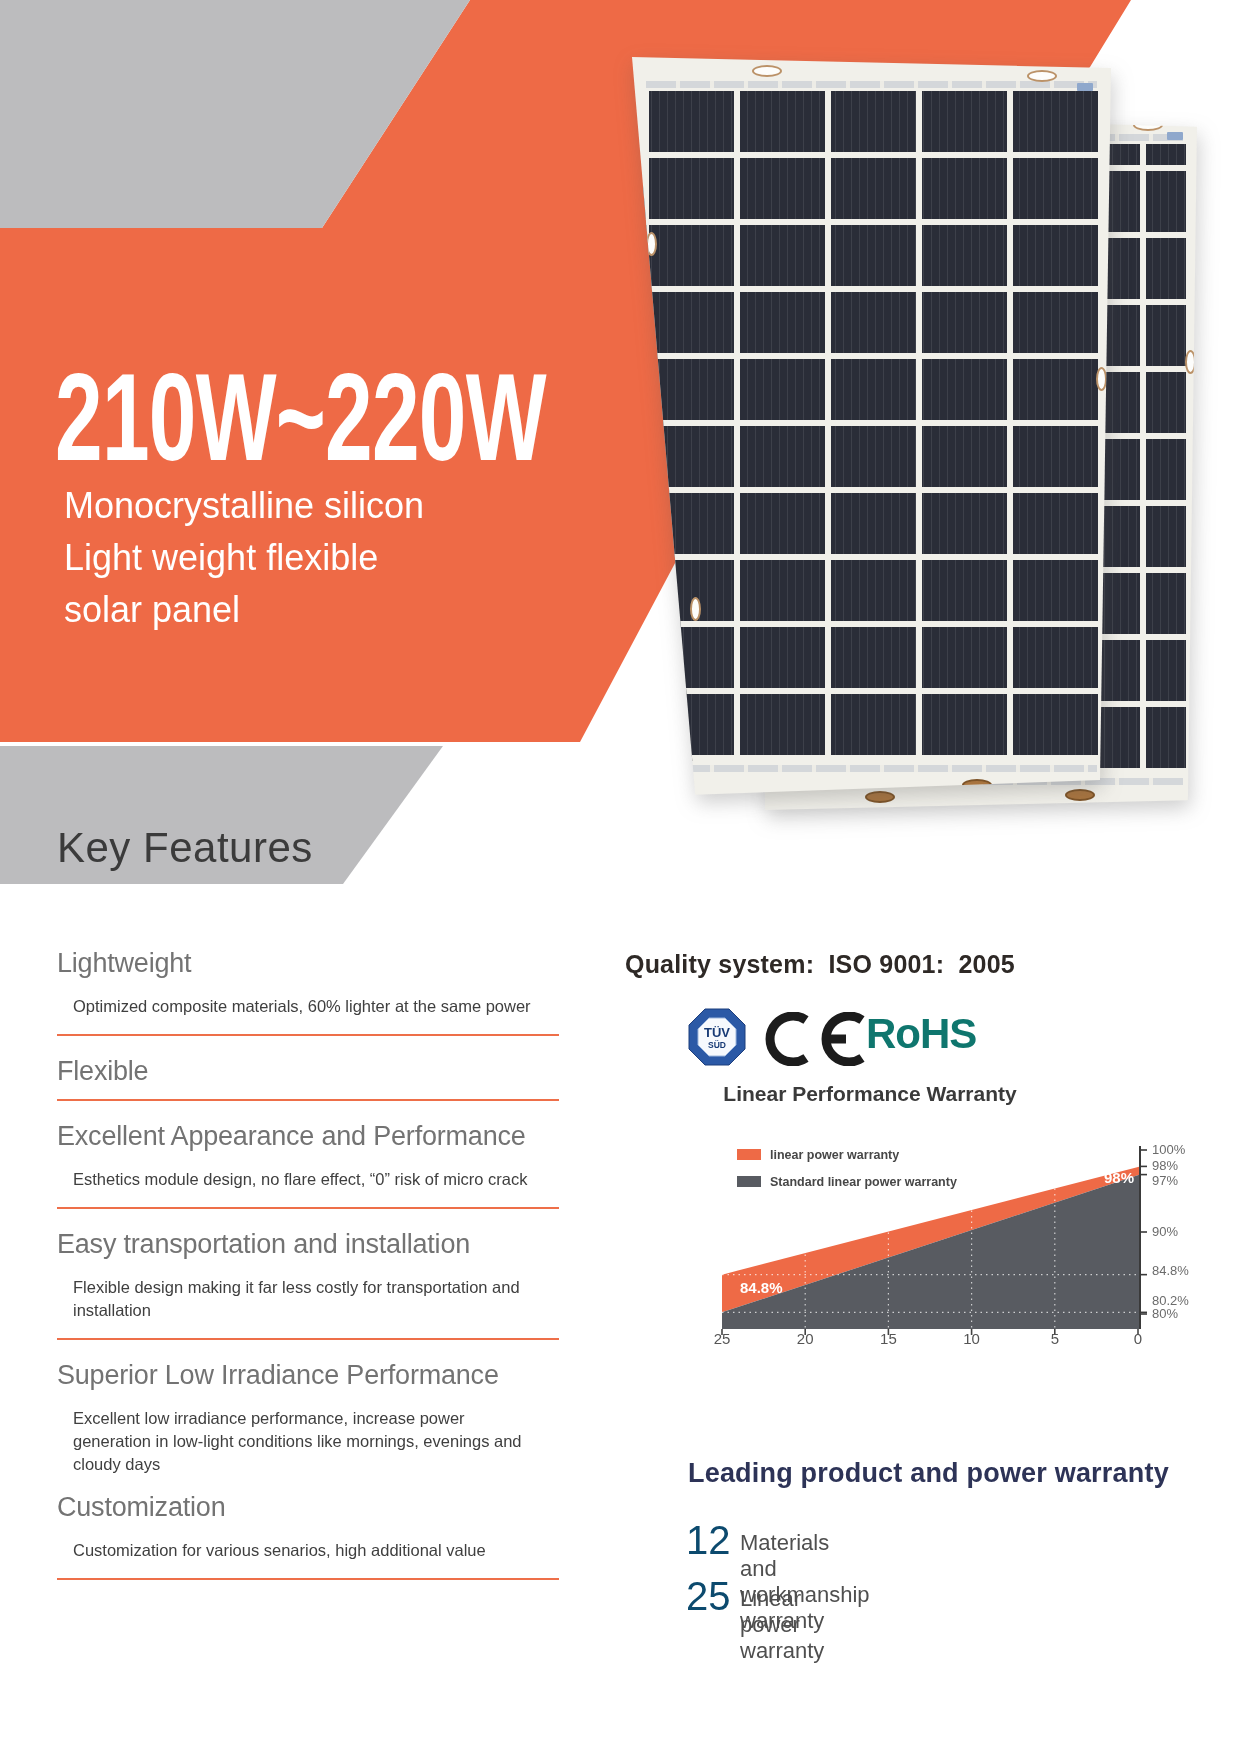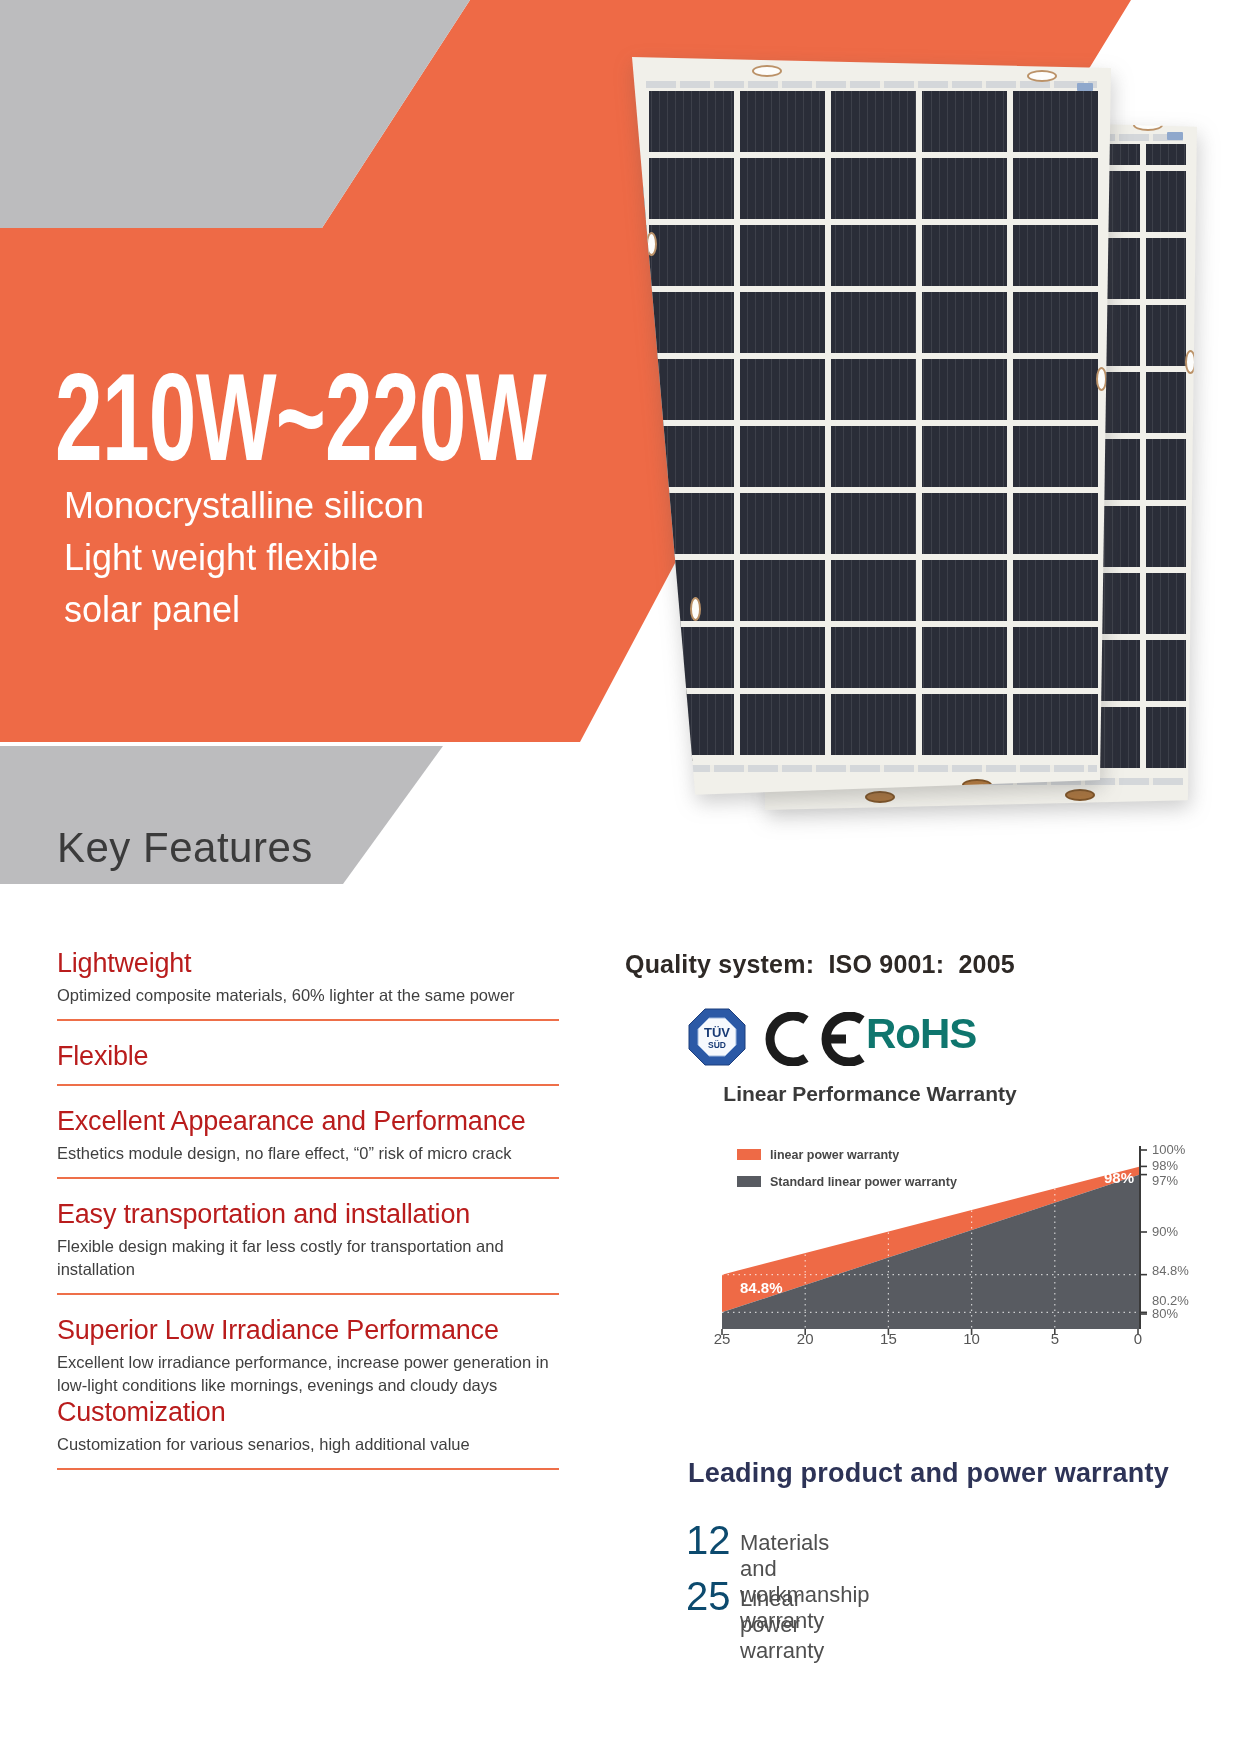--- a/index.html
+++ b/index.html
@@ -33,22 +33,22 @@
   .busbar{position:absolute;left:14px;right:14px;height:7px;
     background:repeating-linear-gradient(90deg,#d4d7da 0 30px,#edece6 30px 34px);}
   .busbar.top{top:24px;} .busbar.bot{bottom:25px;}
   .grommet{position:absolute;border:2px solid #bb9268;background:#fdfdfb;border-radius:50%;}
   .grommet.h{width:26px;height:8px;} .grommet.v{width:7px;height:20px;}
   .grommet.fill{background:#a8743f;border-color:#7d5327;}
   .sticker{position:absolute;width:16px;height:8px;background:#8fa8cc;border-radius:1px;}
   
   #key-features-title{left:57px;top:824px;font-size:42px;color:#3b3b3b;letter-spacing:.5px;text-align:center;}
   #feature-list{left:57px;top:948px;width:502px;}
-  #feature-list h3{margin:0 0 5px 0;font-size:27px;font-weight:400;color:#b91c1c;letter-spacing:-.2px;}
-  #feature-list p{margin:0;font-size:16.5px;line-height:23px;color:#3f3f3f;}
+  #feature-list h3{margin:0 0 5px 0;font-size:27px;font-weight:400;color:#737373;letter-spacing:-.2px;}
+  #feature-list p{margin:16px;font-size:16.5px;line-height:23px;color:#3f3f3f;}
   #feature-list .sep{border:none;border-top:2px solid #ee6f49;margin:12px 0 20px 0;}
   
   #quality-line{left:625px;top:950px;font-size:25px;font-weight:700;color:#2e2926;white-space:pre;letter-spacing:.2px;}
   #cert-row{left:688px;top:1008px;height:62px;}
   #rohs-label{position:absolute;left:178px;top:2px;font-size:42px;font-weight:700;color:#0f766e;letter-spacing:-1px;}
   
   #chart-wrap{left:640px;top:1080px;width:570px;height:290px;}
   #chart-title{position:absolute;left:0;top:2px;width:460px;text-align:center;
     font-size:21px;font-weight:700;color:#3a3a3a;}
   #chart-svg{position:absolute;left:0;top:0;}

